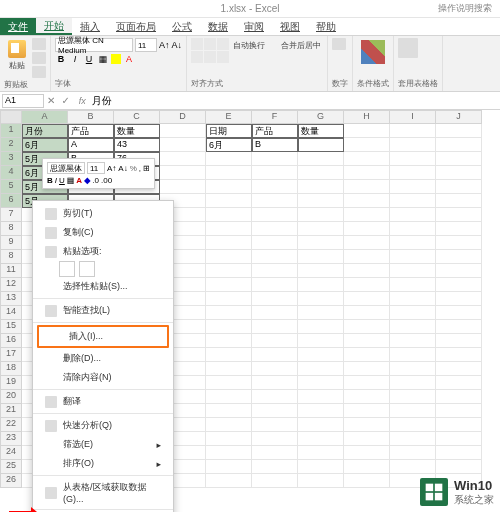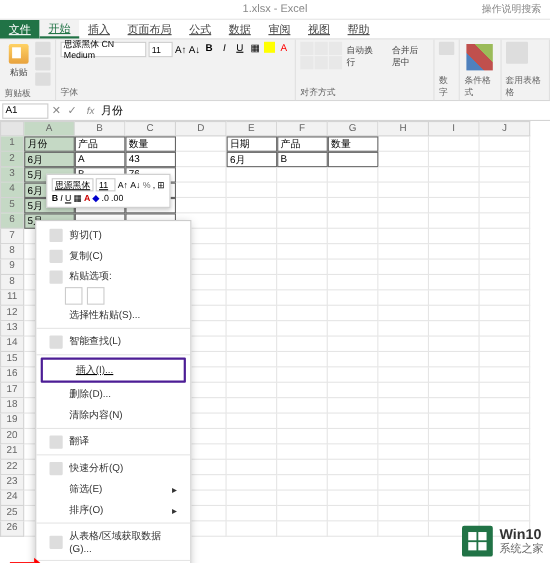--- a/index.html
+++ b/index.html
@@ -12,21 +12,21 @@
   .tab.file { background: #217346; color: #fff; }
   .tab.active { background: #f2f2f2; border-bottom: 2px solid #217346; color: #217346; }
   .ribbon { height: 56px; background: #f2f2f2; display: flex; border-bottom: 1px solid #d4d4d4; }
   .ribbon-group { display: flex; flex-direction: column; border-right: 1px solid #e0e0e0; padding: 2px 4px; }
   .ribbon-group .controls { display: flex; flex: 1; align-items: flex-start; gap: 2px; }
   .ribbon-group .label { font-size: 8px; color: #666; padding-top: 1px; }
   .paste-btn { width: 26px; height: 38px; text-align: center; font-size: 8px; color: #444; }
   .paste-icon { width: 18px; height: 18px; margin: 2px auto; background: linear-gradient(#ffd265,#e8a23d); border-radius: 2px; position: relative; }
   .paste-icon::after { content:''; position:absolute; top:3px; left:3px; width:8px; height:10px; background:#fff; }
   .small-btn { width: 14px; height: 12px; background: #ddd; border-radius: 1px; }
-  .font-box { display:flex; flex-direction:row; gap:2px; }
+  .font-box { display:flex; flex-direction:column; gap:2px; }
   .font-row { display:flex; gap:2px; align-items:center; }
   .font-sel { border:1px solid #ccc; background:#fff; font-size:8px; padding:0 2px; height:14px; display:flex; align-items:center; }
   .font-sel.wide { width:78px; }
   .font-sel.narrow { width:22px; }
   .BIU { font-size:9px; display:flex; gap:2px; }
   .BIU span { width:12px; text-align:center; }
   .align-grid { display:grid; grid-template-columns:repeat(3,12px); grid-template-rows:repeat(2,12px); gap:1px; }
   .align-cell { width:12px; height:12px; background:#e8e8e8; }
   .ribbon-right { display:flex; flex-direction:row; gap:16px; font-size:8px; color:#444; padding:2px; }
   .cond-fmt { width:24px; height:24px; background:linear-gradient(45deg,#4f81bd 33%,#c0504d 33%,#c0504d 66%,#9bbb59 66%); margin:2px auto; }
@@ -40,32 +40,32 @@
   .colhead.first { background:#e5e5e5; border-left:1px solid #d4d4d4; }
   .grid { display:grid; grid-template-columns:22px repeat(10,46px); }
   .rowhead { height:14px; background:#f2f2f2; border:1px solid #d4d4d4; border-top:none; text-align:center; font-size:9px; color:#666; }
   .cell { height:14px; border-right:1px solid #e5e5e5; border-bottom:1px solid #e5e5e5; font-size:9px; padding:0 2px; overflow:hidden; white-space:nowrap; }
   .cell.bord { border:1px solid #666; }
   .cell.sel { background:#c5d9c5; }
   .colhead.sel { background:#c5d9c5; }
   .rowhead.sel { background:#c5d9c5; }
   .mini-toolbar { position:absolute; left:42px; top:158px; background:#fff; border:1px solid #ccc; box-shadow:0 2px 4px rgba(0,0,0,.2); padding:3px 4px; font-size:8px; display:flex; flex-direction:column; gap:2px; }
   .mini-toolbar .row1 { display:flex; gap:2px; align-items:center; }
-  .mini-sel { border:1px solid #ccc; padding:0 2px; height:12px; display:flex; align-items:center;text-decoration:underline; }
+  .mini-sel { border:1px solid #ccc; padding:0 2px; height:12px; display:flex; align-items:center; }
   .mini-a { color:#c00; font-weight:bold; }
   .mini-a2 { color:#00c; font-weight:bold; }
   .percent { color:#666; }
   .context-menu { position:absolute; left:32px; top:200px; width:142px; background:#fff; border:1px solid #ccc; box-shadow:0 3px 8px rgba(0,0,0,.25); padding:3px 0; }
   .menu-item { display:flex; align-items:center; gap:6px; padding:3px 12px; font-size:9px; color:#333; cursor:pointer; }
   .menu-icon { width:12px; height:12px; display:inline-block; background:#ddd; border-radius:1px; flex-shrink:0; }
   .menu-icon.blank { background:transparent; }
   .menu-sep { height:1px; background:#e5e5e5; margin:2px 0; }
   .menu-sub { padding-left:26px; display:flex; gap:4px; }
   .menu-sub .opt { width:16px; height:16px; border:1px solid #ccc; }
-  .highlight-box { border:2px solid #4c1d95; border-radius:1px; margin:1px 4px;text-decoration:underline; }
+  .highlight-box { border:2px solid #f97316; border-radius:1px; margin:1px 4px; }
   .arrow { position:absolute; left:-24px; top:306px; width:28px; height:10px; }
   .arrow-line { position:absolute; top:4px; left:0; width:22px; height:2px; background:#f00; }
   .arrow-head { position:absolute; right:0; top:0; width:0; height:0; border-left:6px solid #f00; border-top:5px solid transparent; border-bottom:5px solid transparent; }
   .watermark { position:absolute; right:6px; bottom:6px; display:flex; align-items:center; gap:6px; }
   .wm-logo { width:28px; height:28px; background:#217346; border-radius:2px; display:flex; align-items:center; justify-content:center; }
   .wm-logo svg { width:20px; height:20px; fill:#fff; }
   .wm-text { font-size:10px; color:#666; text-align:left; line-height:1.2; }
   .wm-text .big { font-size:13px; color:#333; font-weight:bold; }
 </style>
 </head>

